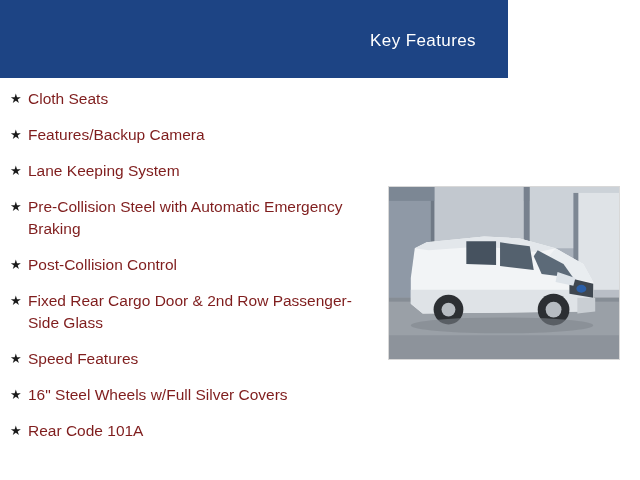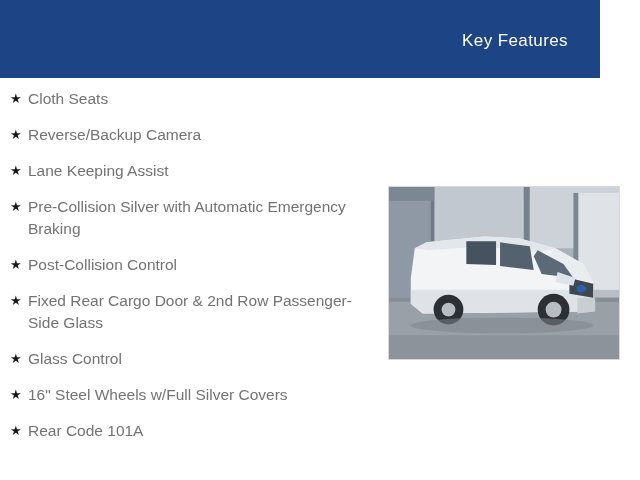--- a/index.html
+++ b/index.html
@@ -16,21 +16,21 @@
   .page {
     position: relative;
     width: 640px;
     height: 480px;
     background: #ffffff;
   }
   .header-bar {
     position: absolute;
     top: 0;
     left: 0;
-    width: 600px;
+    width: 508px;
     height: 78px;
     background: #1d4484;
     box-sizing: border-box;
   }
   .header-title {
     position: absolute;
     right: 32px;
     bottom: 27px;
     color: #ffffff;
     font-size: 17px;
@@ -58,21 +58,21 @@
   .bullet-star {
     flex: 0 0 auto;
     width: 16px;
     color: #1a1a1a;
     font-size: 13px;
     line-height: 22px;
     text-align: left;
   }
   .feature-text {
     flex: 1 1 auto;
-    color: #737373;
+    color: #7f1d1d;
     font-size: 15.5px;
     line-height: 22px;
     padding-left: 2px;
   }
   .vehicle-photo {
     position: absolute;
     left: 388px;
     top: 186px;
     width: 232px;
     height: 174px;
@@ -96,41 +96,41 @@
     <div class="header-title">Key Features</div>
   </div>
 
   <ul class="features-list">
     <li class="feature-item">
       <span class="bullet-star">★</span>
       <span class="feature-text">Cloth Seats</span>
     </li>
     <li class="feature-item">
       <span class="bullet-star">★</span>
-      <span class="feature-text">Reverse/Backup Camera</span>
+      <span class="feature-text">Features/Backup Camera</span>
     </li>
     <li class="feature-item">
       <span class="bullet-star">★</span>
-      <span class="feature-text">Lane Keeping Assist</span>
+      <span class="feature-text">Lane Keeping System</span>
     </li>
     <li class="feature-item">
       <span class="bullet-star">★</span>
-      <span class="feature-text">Pre-Collision Silver with Automatic Emergency Braking</span>
+      <span class="feature-text">Pre-Collision Steel with Automatic Emergency Braking</span>
     </li>
     <li class="feature-item">
       <span class="bullet-star">★</span>
       <span class="feature-text">Post-Collision Control</span>
     </li>
     <li class="feature-item">
       <span class="bullet-star">★</span>
       <span class="feature-text">Fixed Rear Cargo Door &amp; 2nd Row Passenger-Side Glass</span>
     </li>
     <li class="feature-item">
       <span class="bullet-star">★</span>
-      <span class="feature-text">Glass Control</span>
+      <span class="feature-text">Speed Features</span>
     </li>
     <li class="feature-item">
       <span class="bullet-star">★</span>
       <span class="feature-text">16" Steel Wheels w/Full Silver Covers</span>
     </li>
     <li class="feature-item">
       <span class="bullet-star">★</span>
       <span class="feature-text">Rear Code 101A</span>
     </li>
   </ul>

